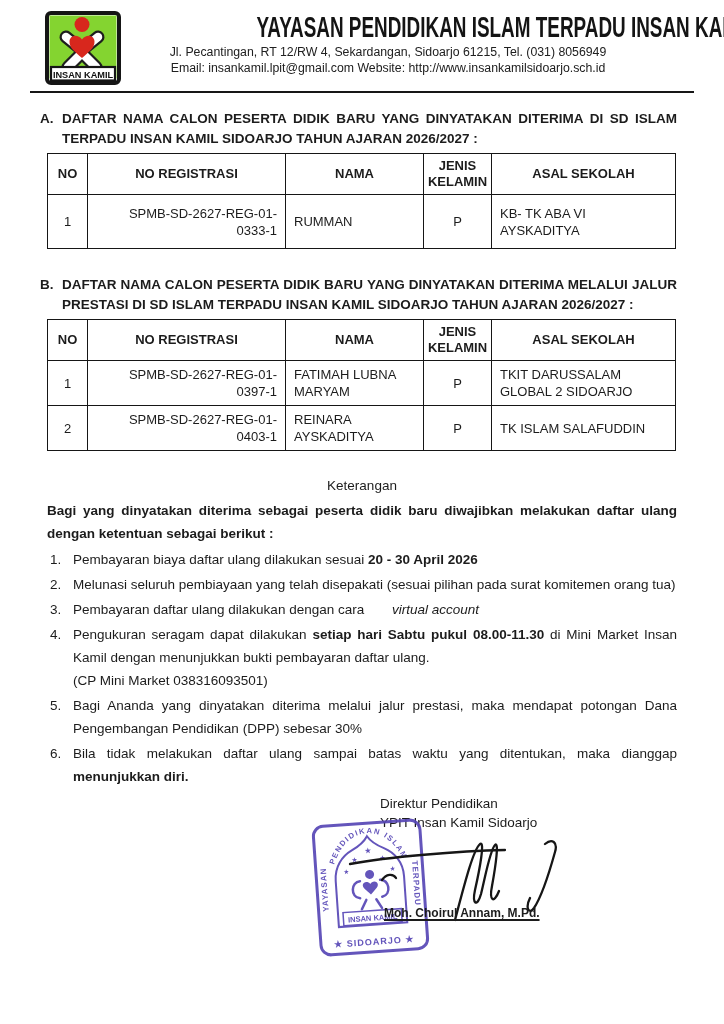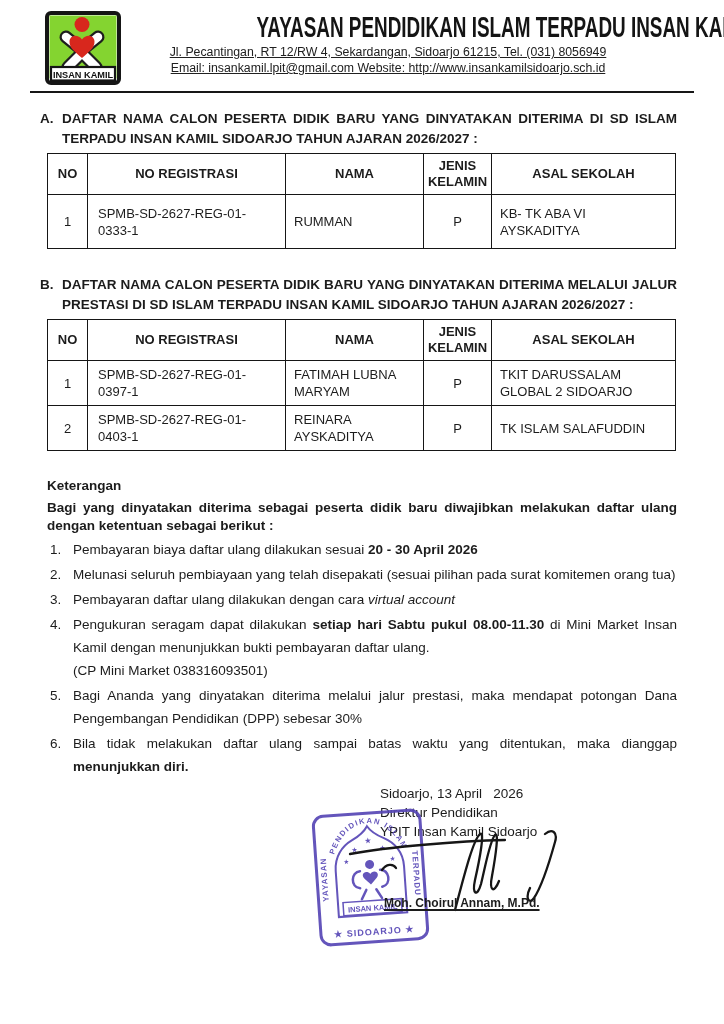--- a/index.html
+++ b/index.html
@@ -19,53 +19,53 @@
     width: 78px; height: 76px;
   }
   .header-text { margin-left: 110px; width: 556px; text-align: center; }
   .org-title {
     display: inline-block;
     font-size: 30px; font-weight: bold; white-space: nowrap;
     transform: scaleX(0.63); transform-origin: 50% 50%;
     letter-spacing: 0px; color: #141414;
     line-height: 34px;
   }
-  .org-address { font-size: 12.3px; line-height: 15px; color: #202020; margin-top: 1px; text-decoration: underline; }
+  .org-address { font-size: 12.3px; line-height: 15px; color: #202020; margin-top: 1px; }
   .header-rule { position: absolute; left: 30px; right: 30px; top: 91px; border-top: 2.5px solid #161616; }
 
   
   .ref-block { margin: 14px 47px 0 47px; font-size: 13.5px; line-height: 20px; }
   .ref-indent { padding-left: 70px; }
 
   
   .section-heading { display: flex; margin: 15px 47px 0 40px; font-weight: bold; font-size: 13.5px; line-height: 20px; }
   .section-label { width: 22px; flex: 0 0 22px; }
   .section-text { flex: 1; text-align: justify; }
 
   
   table.roster { border-collapse: collapse; table-layout: fixed; width: 628px; margin: 4px 47px 0 47px; border-radius: 10px; }
   table.roster th, table.roster td { border: 1.5px solid #161616; font-size: 13px; vertical-align: middle; }
   table.roster th { font-weight: bold; text-align: center; line-height: 16px; padding: 4px 2px; height: 40px; }
   table.roster td { padding: 4px 8px; line-height: 17px; }
   table.roster td:nth-child(1) { text-align: center; padding: 4px 2px; }
-  table.roster td:nth-child(2) { padding-left: 10px; }
+  table.roster td:nth-child(2) { padding-left: 10px; text-align: right; }
   table.roster td:nth-child(4) { text-align: center; }
   .table-a td { height: 54px; }
   .table-b td { height: 45px; }
 
   
   .notes { margin: 24px 47px 0 47px; font-size: 13.5px; }
-  .notes-title { font-weight: bold; line-height: 22px; }
-  .notes-intro { font-weight: bold; text-align: justify; line-height: 18px; margin-top: 2px; }
+  .notes-title { font-weight: normal; line-height: 22px; text-align: center; }
+  .notes-intro { font-weight: bold; text-align: justify; line-height: 23px; margin-top: 2px; }
   .note-list { margin-top: 3px; }
   .note-item { display: flex; margin: 0 0 2px 0; }
   .note-num { flex: 0 0 26px; width: 26px; padding-left: 3px; line-height: 23px; }
   .note-body { flex: 1; text-align: justify; line-height: 23px; }
   .note-body .b { font-weight: bold; margin-top: 32px; }
-  .note-body .i { font-style: italic; }
+  .note-body .i { font-style: italic; margin-left: 24px; }
 
   
   .sig-block { position: relative; margin: 6px 0 0 380px; width: 300px; height: 175px; font-size: 13.5px; }
   .sig-line { line-height: 19px; }
   .prewrap { white-space: pre-wrap; }
   .stamp { position: absolute; left: -66px; top: 26px; width: 113px; height: 135px; transform: rotate(-4deg); opacity: 0.92; }
   .scribble { position: absolute; left: -62px; top: 44px; width: 250px; height: 92px; }
   .sig-name {
     position: absolute; left: 4px; top: 112px;
     font-size: 12px; font-weight: bold;
@@ -197,21 +197,20 @@
           <div class="note-body"><span>Bagi Ananda yang dinyatakan diterima melalui jalur prestasi, maka mendapat potongan Dana Pengembangan Pendidikan (DPP) sebesar 30%</span></div>
         </div>
         <div class="note-item">
           <span class="note-num">6.</span>
           <div class="note-body"><span>Bila tidak melakukan daftar ulang sampai batas waktu yang ditentukan, maka dianggap </span><span class="b">menunjukkan diri.</span></div>
         </div>
       </div>
   </div>
 
   <div class="sig-block">
-    <div class="sig-line prewrap">Sidoarjo, 13 April   2026</div>
     <div class="sig-line">Direktur Pendidikan</div>
     <div class="sig-line">YPIT Insan Kamil Sidoarjo</div>
 
     <svg class="stamp" viewBox="0 0 112 134">
       <g stroke="var(--stamp-purple,#5747b6)" fill="none">
         <rect x="3" y="3" width="106" height="128" rx="10" stroke-width="3"></rect>
         <path d="M22,104 V58 C22,44 30,34 40,29 C48,25 53,21 56,16 C59,21 64,25 72,29 C82,34 90,44 90,58 V104 Z" stroke-width="2"></path>
         <rect x="27" y="90" width="58" height="13" stroke-width="1.5"></rect>
         <path d="M46,60 C37,60 35,75 45,77 M66,60 C75,60 77,75 67,77 M51,79 L46,88 M61,79 L66,88" stroke-width="2.5" stroke-linecap="round"></path>
       </g>

